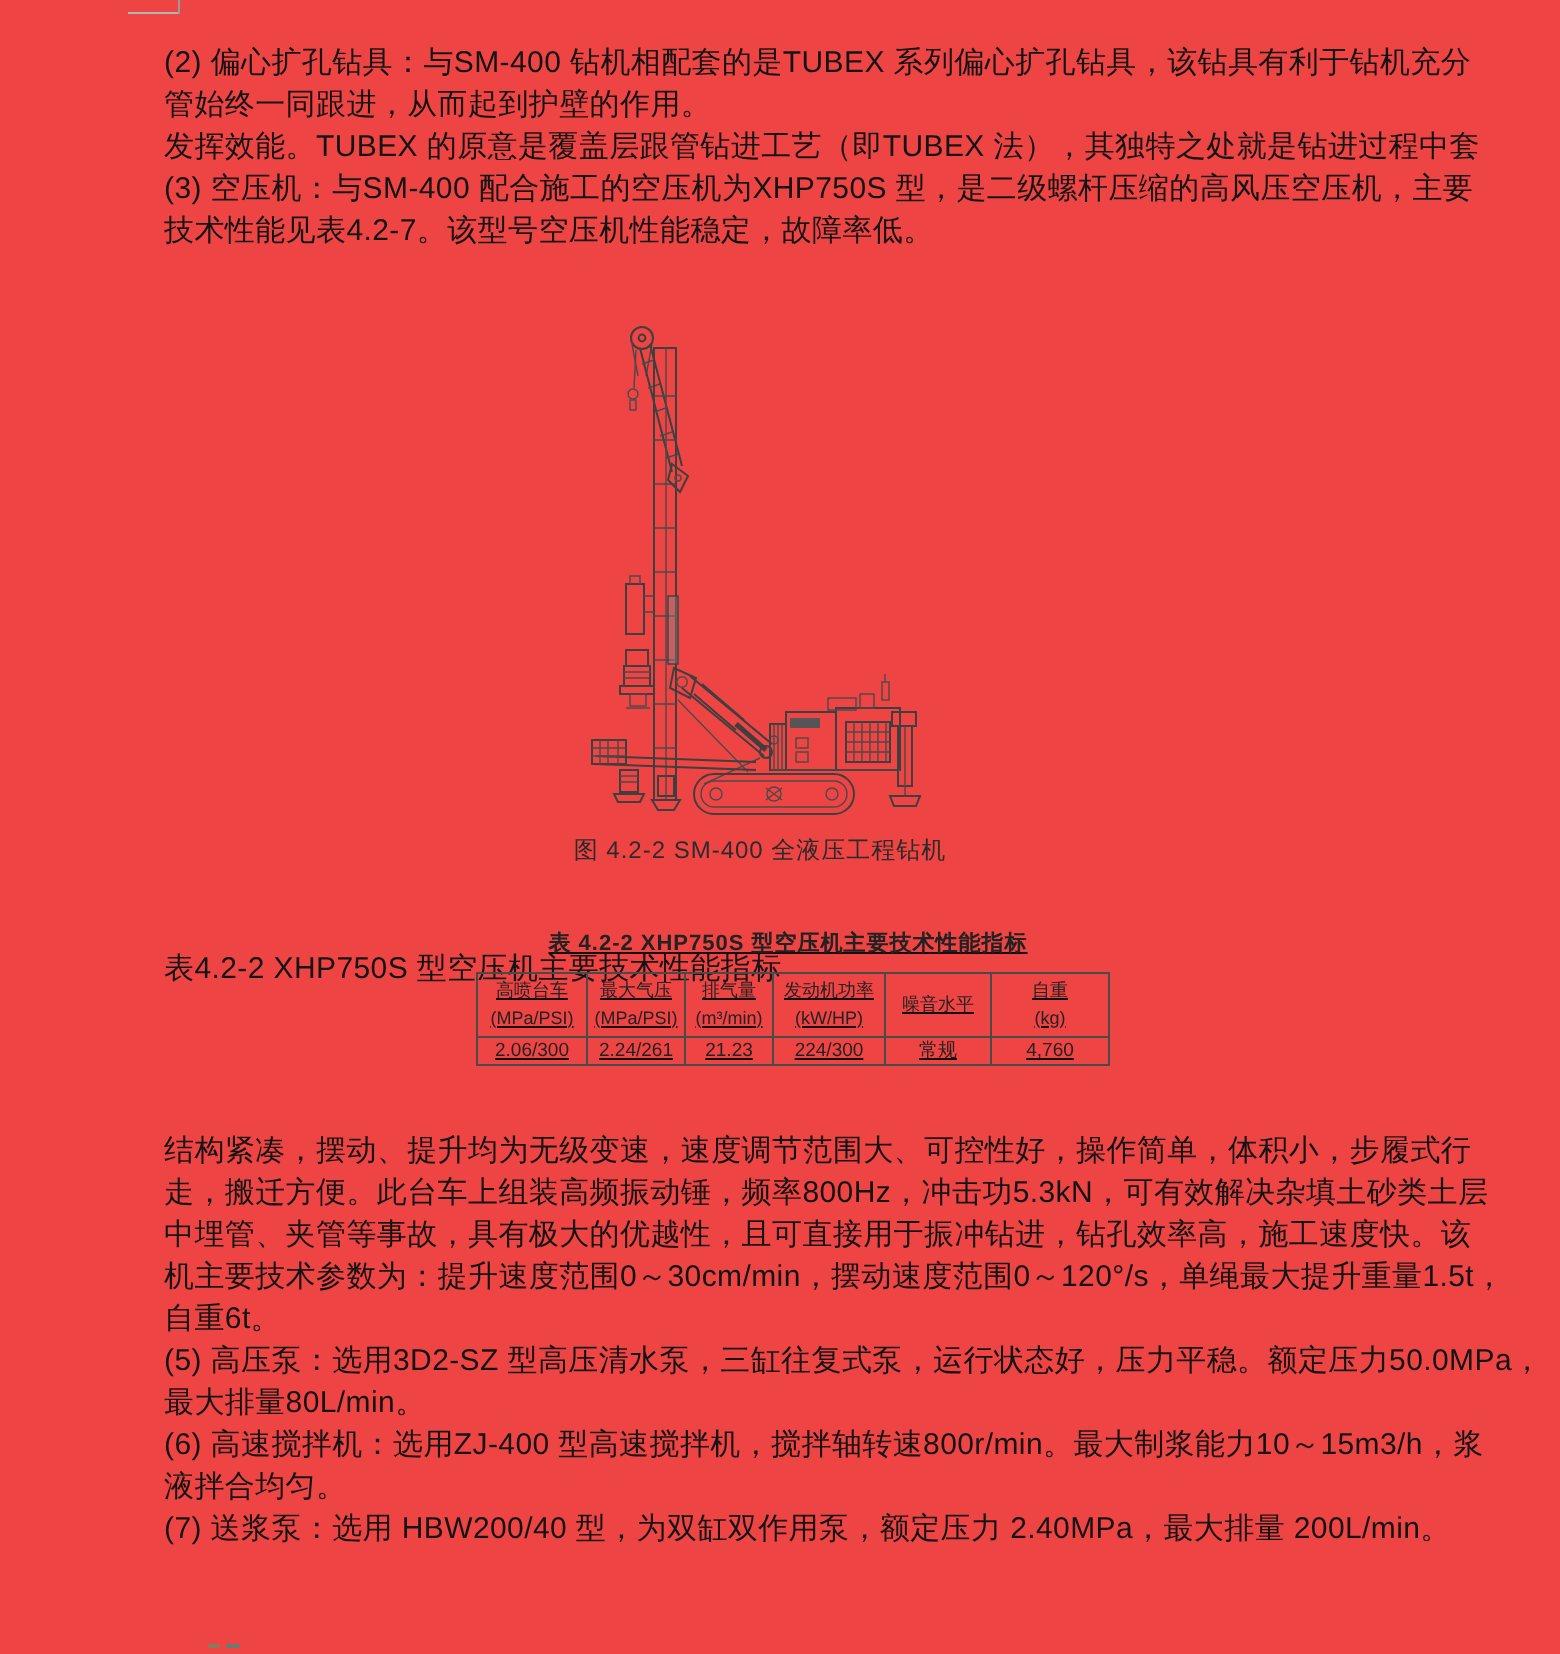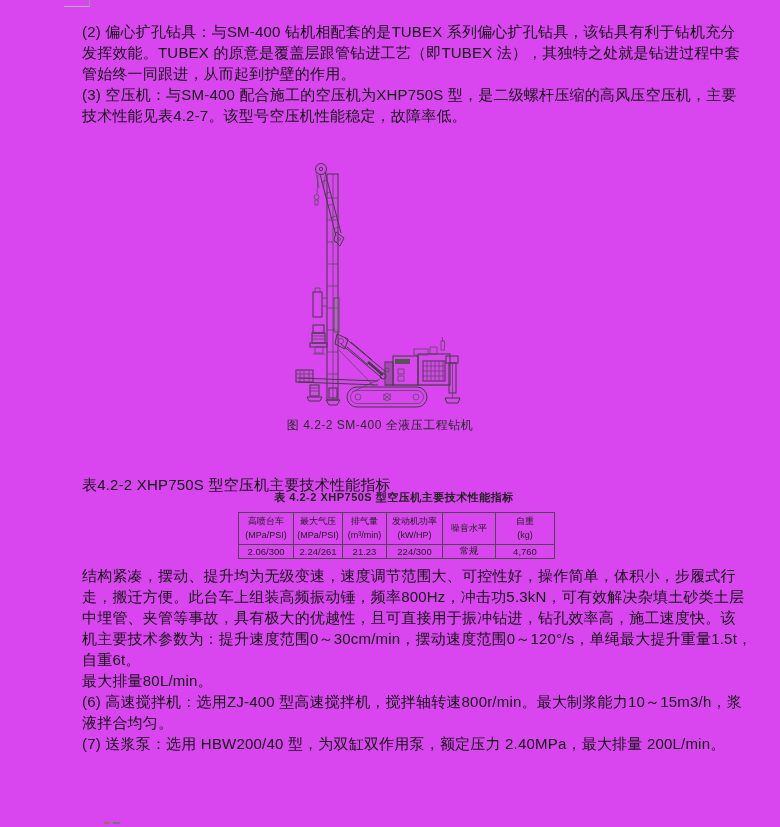--- a/index.html
+++ b/index.html
@@ -1,17 +1,17 @@
 <!DOCTYPE html>
 <html><head>
 <meta charset="utf-8">
 <style>
   html,body{margin:0;padding:0;background:#ffffff;}
   .page{
-    position:relative;width:780px;height:827px;background:#d946ef;overflow:hidden;
+    position:relative;width:780px;height:827px;background:#ef4444;overflow:hidden;
     font-family:"Liberation Sans","DejaVu Sans",sans-serif;color:#111;
   }
   
   .margin-mark-h{position:absolute;left:64px;top:6px;width:26px;height:1px;background:#b3b3b3;}
   .margin-mark-v{position:absolute;left:89px;top:0;width:1px;height:7px;background:#9a9a9a;}
 
   .textblock{position:absolute;left:82px;width:632px;}
   .textblock .line{
     font-size:15px;line-height:21px;white-space:nowrap;
     letter-spacing:0.2px;color:#141414;
@@ -26,21 +26,21 @@
     font-size:12px;color:#2b2b2b;letter-spacing:0.5px;
   }
 
   
   .table-heading{
     position:absolute;left:82px;top:454px;font-size:15px;line-height:21px;
     color:#141414;white-space:nowrap;letter-spacing:0.2px;margin-top:20px;
   }
 
   
-  .tableimg{position:absolute;left:238px;top:490px;width:312px;}
+  .tableimg{position:absolute;left:238px;top:464px;width:312px;text-decoration:underline;}
   .tableimg .tcaption{
     text-align:center;font-size:11px;color:#222;letter-spacing:0.5px;margin-bottom:7px;
     font-weight:bold;white-space:nowrap;
   }
   table.spec{
     border-collapse:collapse;table-layout:fixed;width:310px;
     font-size:9px;color:#222;
   }
   table.spec td{
     border:1px solid #4a4a4a;text-align:center;vertical-align:middle;
@@ -60,22 +60,22 @@
 </head>
 <body>
 
 <div class="page">
 
   <div class="margin-mark-h"></div>
   <div class="margin-mark-v"></div>
 
   <div class="textblock" id="block-top">
     <div class="line">(2) 偏心扩孔钻具：与SM-400 钻机相配套的是TUBEX 系列偏心扩孔钻具，该钻具有利于钻机充分</div>
+    <div class="line">管始终一同跟进，从而起到护壁的作用。</div>
     <div class="line">发挥效能。TUBEX 的原意是覆盖层跟管钻进工艺（即TUBEX 法），其独特之处就是钻进过程中套</div>
-    <div class="line">管始终一同跟进，从而起到护壁的作用。</div>
     <div class="line">(3) 空压机：与SM-400 配合施工的空压机为XHP750S 型，是二级螺杆压缩的高风压空压机，主要</div>
     <div class="line">技术性能见表4.2-7。该型号空压机性能稳定，故障率低。</div>
   </div>
 
   <div class="figure-wrap">
     <svg viewBox="0 0 240 260" width="240" height="260">
 
       <circle class="ln" cx="31" cy="21" r="5.5"></circle>
       <circle class="ln" cx="31" cy="21" r="1.7"></circle>
       <path class="thin" d="M26,24 L29,40 M36,24 L33,40"></path>
@@ -197,20 +197,21 @@
     </tbody>
       </table>
   </div>
 
   <div class="textblock" id="block-bottom">
     <div class="line">结构紧凑，摆动、提升均为无级变速，速度调节范围大、可控性好，操作简单，体积小，步履式行</div>
     <div class="line">走，搬迁方便。此台车上组装高频振动锤，频率800Hz，冲击功5.3kN，可有效解决杂填土砂类土层</div>
     <div class="line">中埋管、夹管等事故，具有极大的优越性，且可直接用于振冲钻进，钻孔效率高，施工速度快。该</div>
     <div class="line">机主要技术参数为：提升速度范围0～30cm/min，摆动速度范围0～120°/s，单绳最大提升重量1.5t，</div>
     <div class="line">自重6t。</div>
+    <div class="line">(5) 高压泵：选用3D2-SZ 型高压清水泵，三缸往复式泵，运行状态好，压力平稳。额定压力50.0MPa，</div>
     <div class="line">最大排量80L/min。</div>
     <div class="line">(6) 高速搅拌机：选用ZJ-400 型高速搅拌机，搅拌轴转速800r/min。最大制浆能力10～15m3/h，浆</div>
     <div class="line">液拌合均匀。</div>
     <div class="line">(7) 送浆泵：选用 HBW200/40 型，为双缸双作用泵，额定压力 2.40MPa，最大排量 200L/min。</div>
   </div>
 
   <div class="frag1"></div>
   <div class="frag2"></div>
 
 </div>

